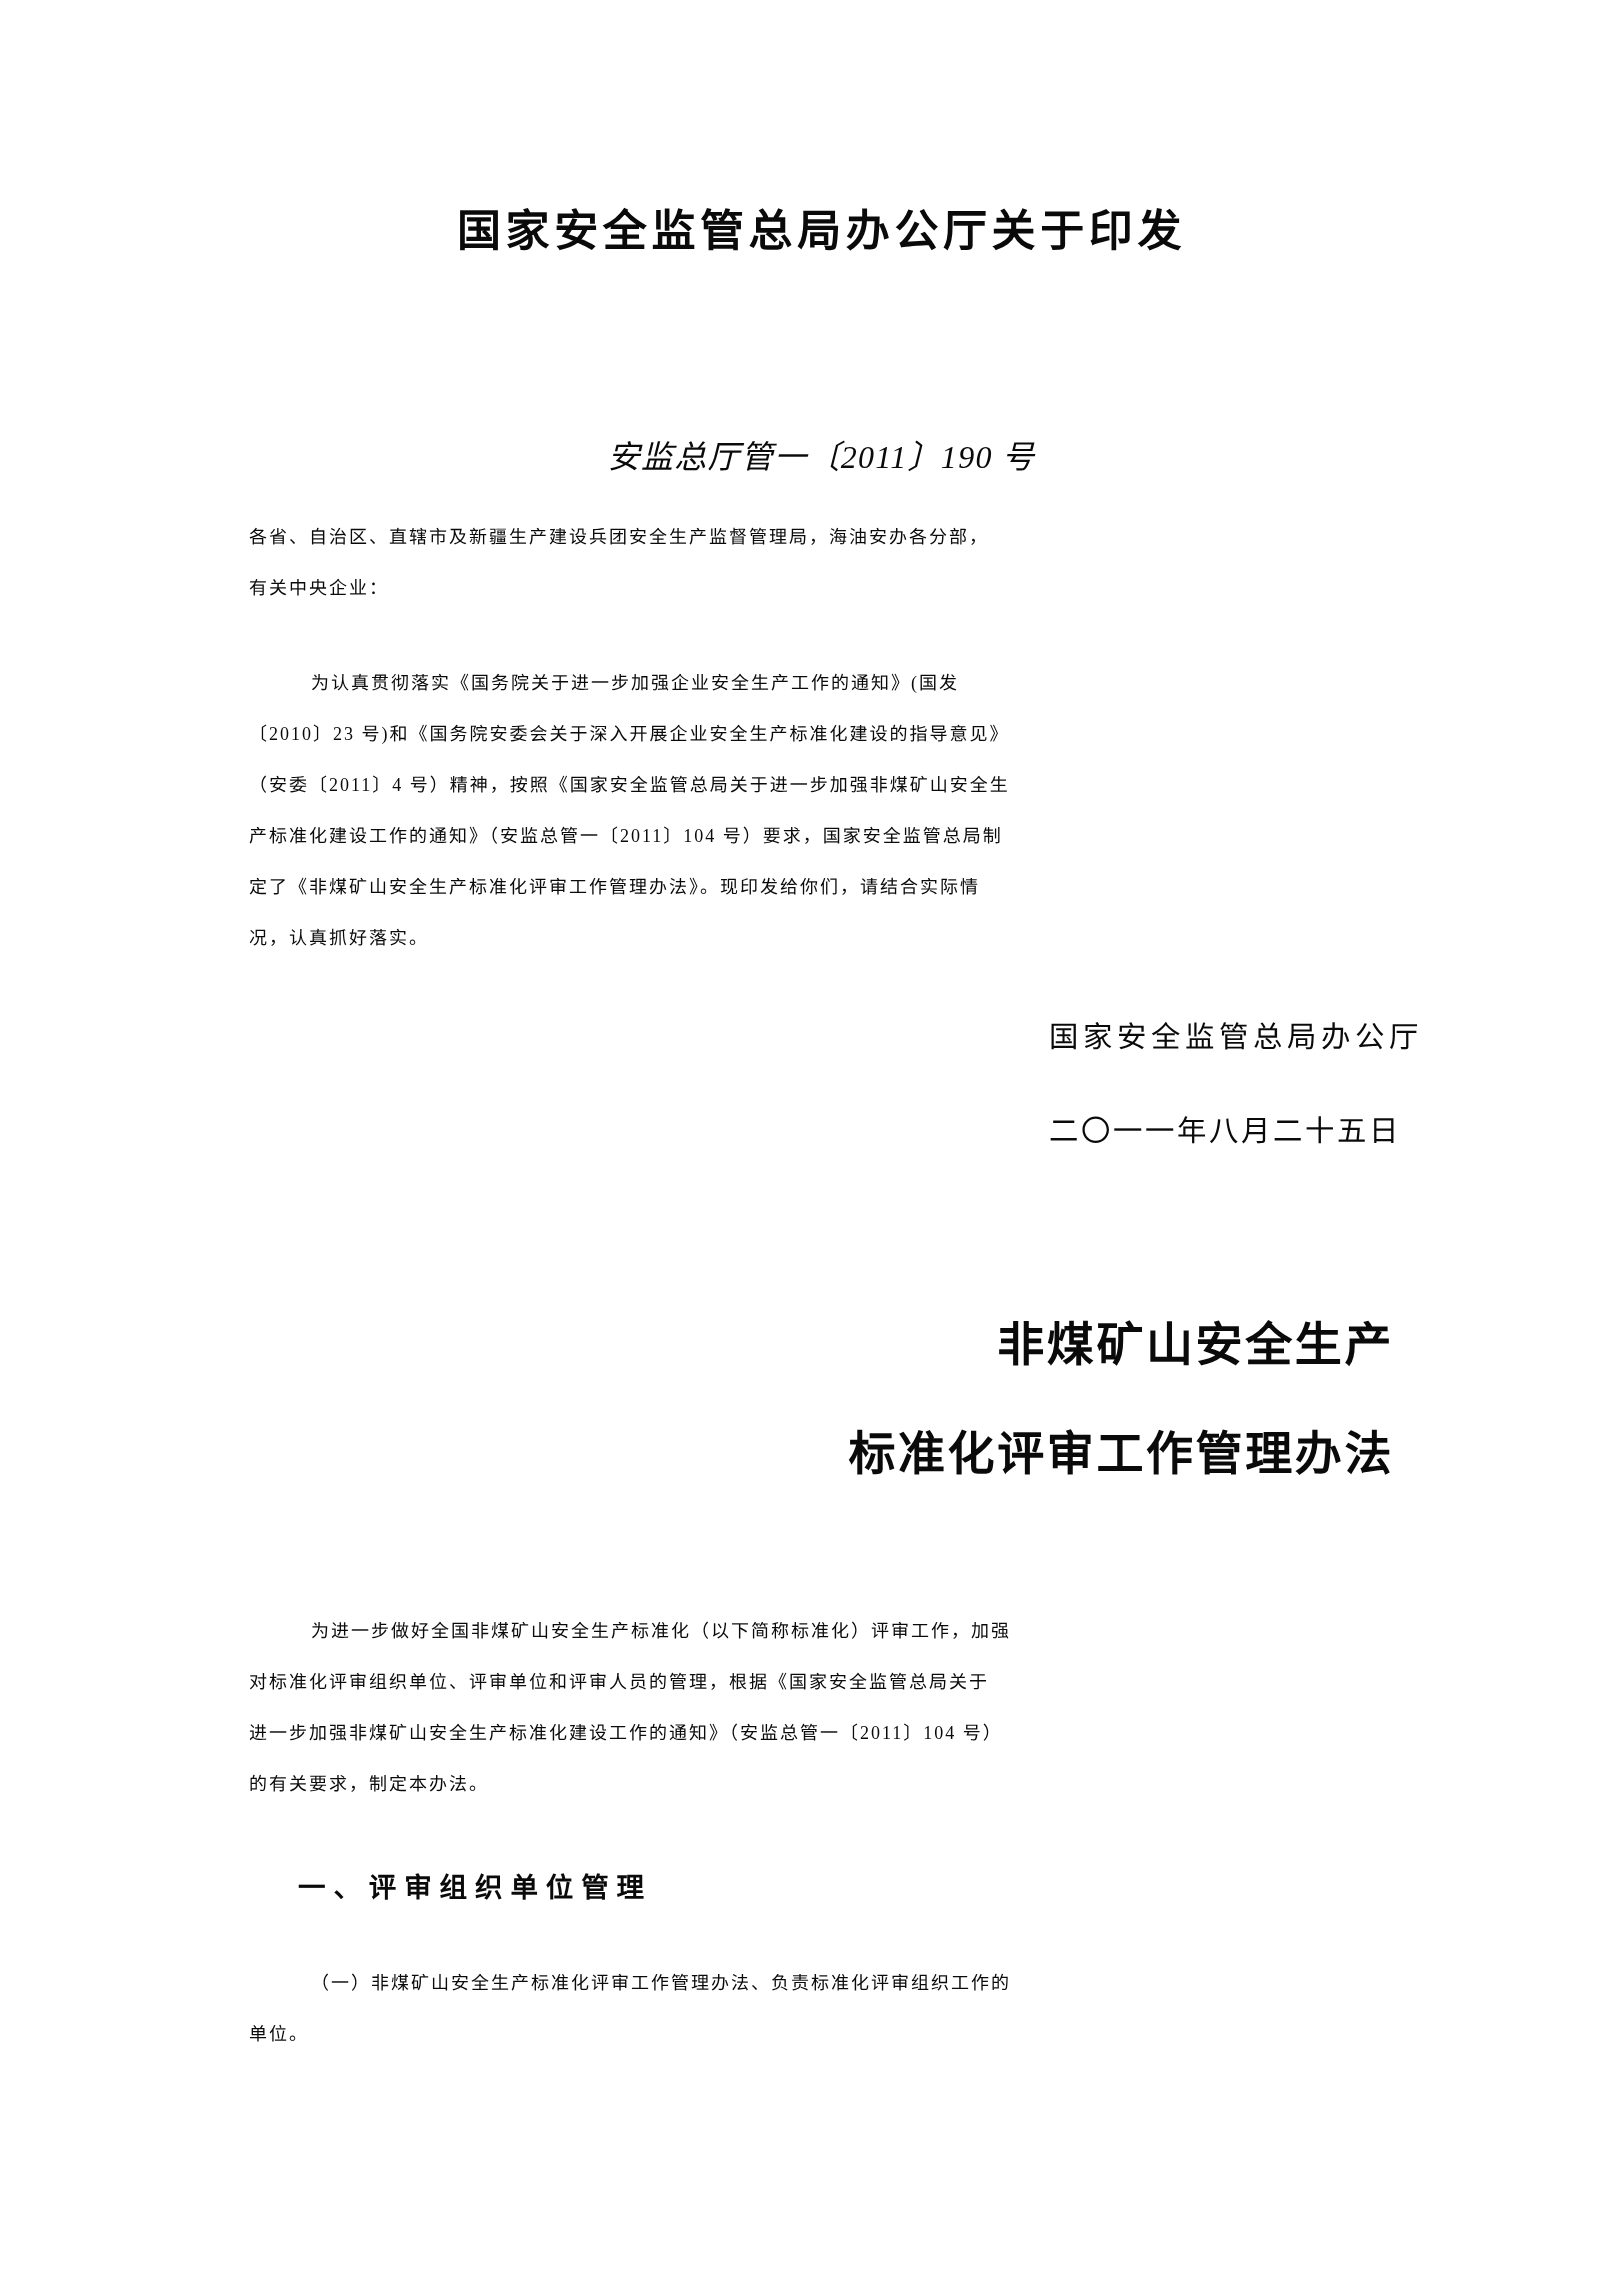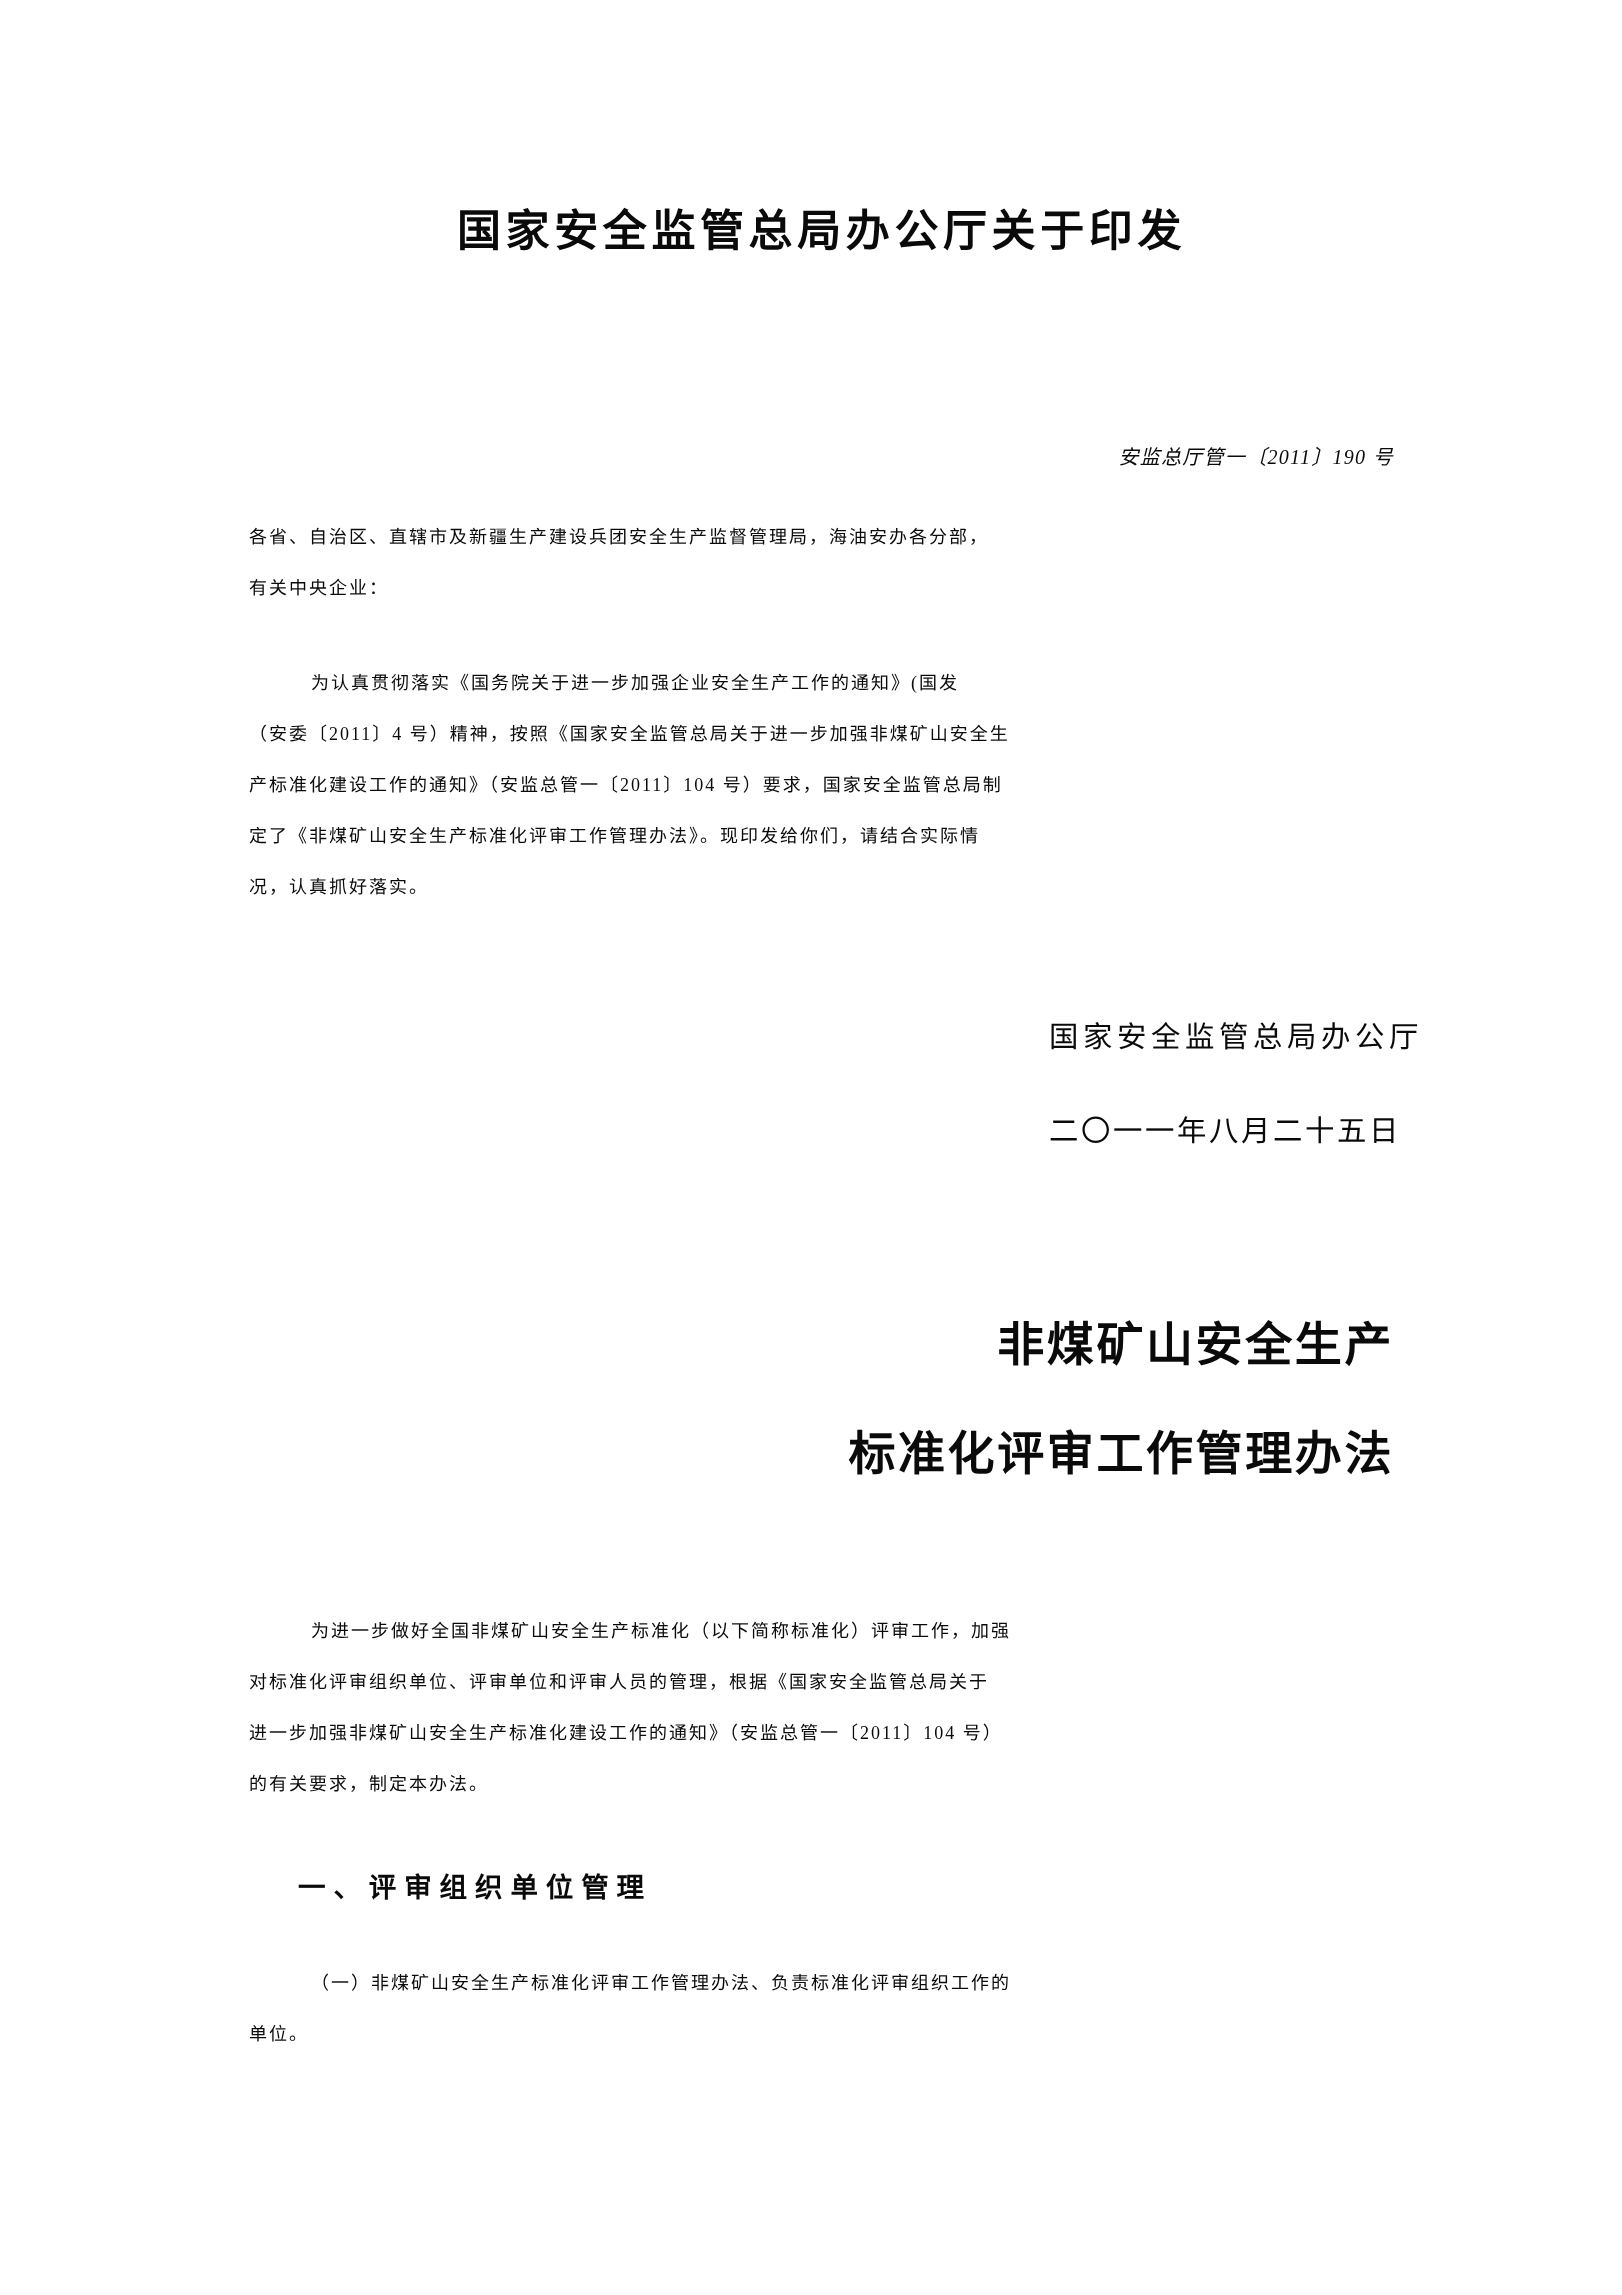--- a/index.html
+++ b/index.html
@@ -23,24 +23,24 @@
     line-height: 47px;
     letter-spacing: 4.6px;
     text-align: center;
     white-space: nowrap;
   }
 
   
   .docnum {
     font-family: "Liberation Serif", "DejaVu Serif", serif;
     font-style: italic;
-    font-size: 20px;
+    font-size: 32px;
     line-height: 31px;
     letter-spacing: 1.3px;
-    text-align: right;
+    text-align: center;
     white-space: nowrap;
   }
 
   
   .para { font-size: 18px; letter-spacing: 2px; }
   .para .line { line-height: 51px; white-space: nowrap; }
   .para .first { text-indent: 62px; }
 
   
   .sigline {
@@ -80,20 +80,21 @@
 
   <div class="abs docnum" style="top: 442px;">安监总厅管一〔2011〕190 号</div>
 
   <div class="abs para" style="top: 512px;">
     <div class="line">各省、自治区、直辖市及新疆生产建设兵团安全生产监督管理局，海油安办各分部，</div>
     <div class="line">有关中央企业：</div>
   </div>
 
   <div class="abs para" style="top: 658px;">
     <div class="line first">为认真贯彻落实《国务院关于进一步加强企业安全生产工作的通知》(国发</div>
+    <div class="line">〔2010〕23 号)和《国务院安委会关于深入开展企业安全生产标准化建设的指导意见》</div>
     <div class="line">（安委〔2011〕4 号）精神，按照《国家安全监管总局关于进一步加强非煤矿山安全生</div>
     <div class="line">产标准化建设工作的通知》（安监总管一〔2011〕104 号）要求，国家安全监管总局制</div>
     <div class="line">定了《非煤矿山安全生产标准化评审工作管理办法》。现印发给你们，请结合实际情</div>
     <div class="line">况，认真抓好落实。</div>
   </div>
 
   <div class="sigline" style="position:absolute; left:1049px; top:1021px;">国家安全监管总局办公厅</div>
   <div class="sigline" style="position:absolute; left:1049px; top:1115px; letter-spacing:2.6px;">二〇一一年八月二十五日</div>
 
   <div class="abs title2" style="top: 1320px;">非煤矿山安全生产</div>

